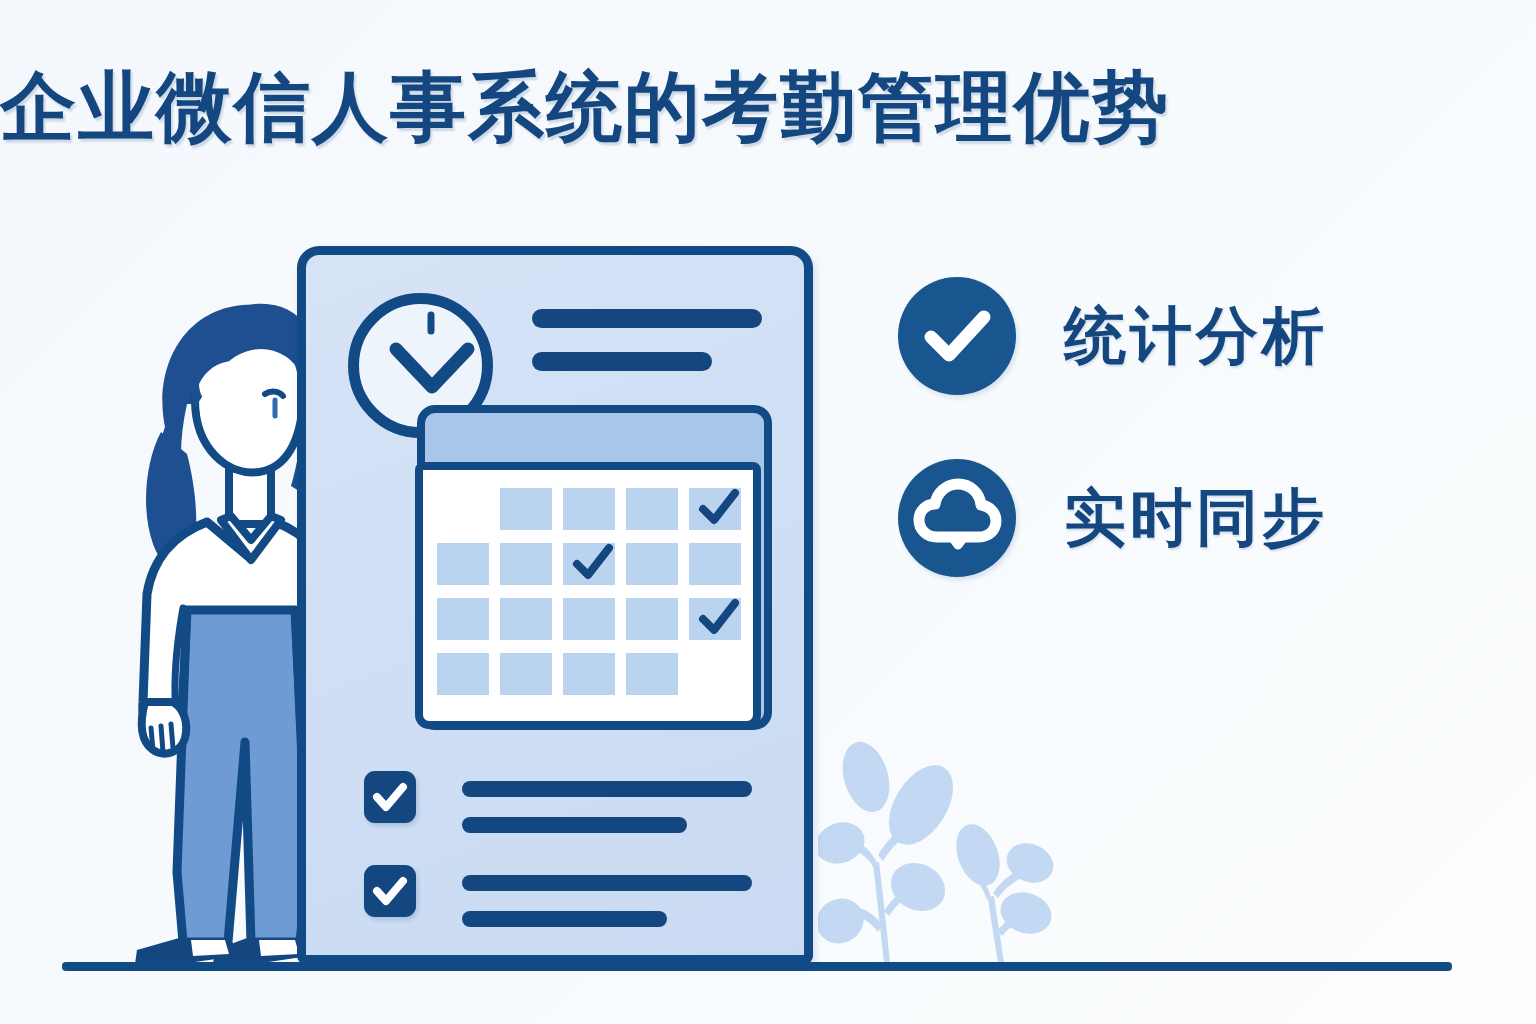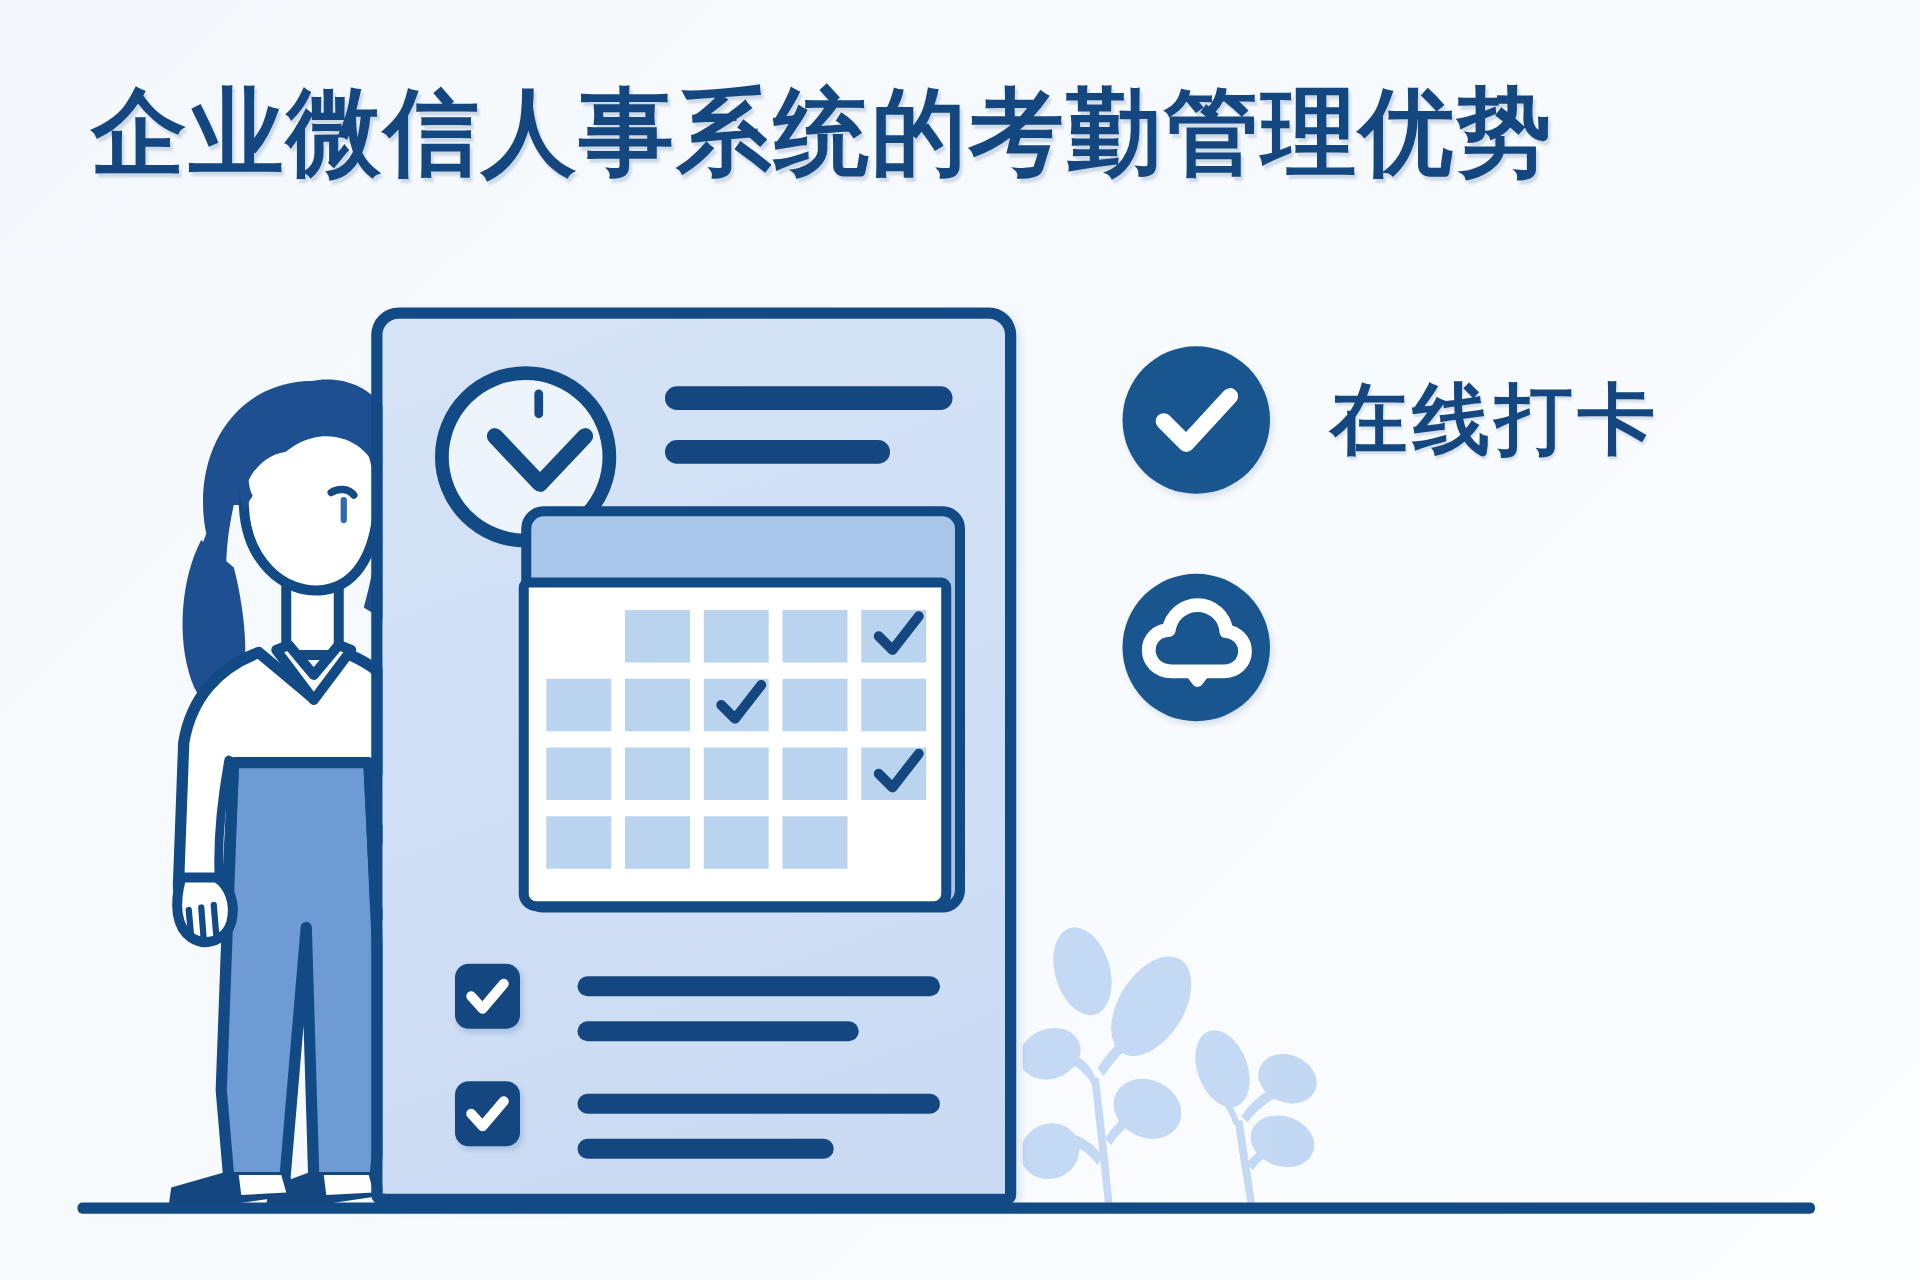--- a/index.html
+++ b/index.html
@@ -17,21 +17,20 @@
     overflow: hidden;
     background: linear-gradient(135deg, #f4f8fc 0%, #f7fafd 45%, #fbfdfe 100%);
   }
 
   
   #title {
     position: absolute;
     left: 0;
     top: 62px;
     width: 1316px;
-    text-align: center;
     font-size: 76px;
     font-weight: bold;
     letter-spacing: 2px;
     color: #14477F;
     line-height: 1.18;
     text-shadow: 2px 3px 2px rgba(20,71,127,0.18);
     white-space: nowrap;
   }
 
   
@@ -338,29 +337,30 @@
   </div>
 
   <div id="features">
 
     <div class="feature-item">
       <div class="feature-icon">
         <svg width="118" height="118" viewBox="0 0 118 118">
           <path d="M33 60 L51 78 L86 40" stroke="#ffffff" stroke-width="13" fill="none" stroke-linecap="round" stroke-linejoin="round"></path>
         </svg>
       </div>
-      <div class="feature-label">在线打卡</div>
+      <div class="feature-label">统计分析</div>
     </div>
 
     <div class="feature-item">
       <div class="feature-icon">
         <svg width="118" height="118" viewBox="0 0 118 118">
           <path d="M39 78 C28 78 21 70 21 61 C21 52 28 45 37 45 C39 33 49 25 60 25
                    C72 25 82 34 83 46 C92 47 98 54 98 62 C98 71 91 78 81 78 Z" fill="none" stroke="#ffffff" stroke-width="11" stroke-linejoin="round"></path>
           <path d="M54 78 L60 86 L66 78" fill="none" stroke="#ffffff" stroke-width="9" stroke-linecap="round" stroke-linejoin="round"></path>
         </svg>
       </div>
+      <div class="feature-label">实时同步</div>
     </div>
 
   </div>
 
   <div id="ground-line"></div>
 </div>
 
 </body></html>

